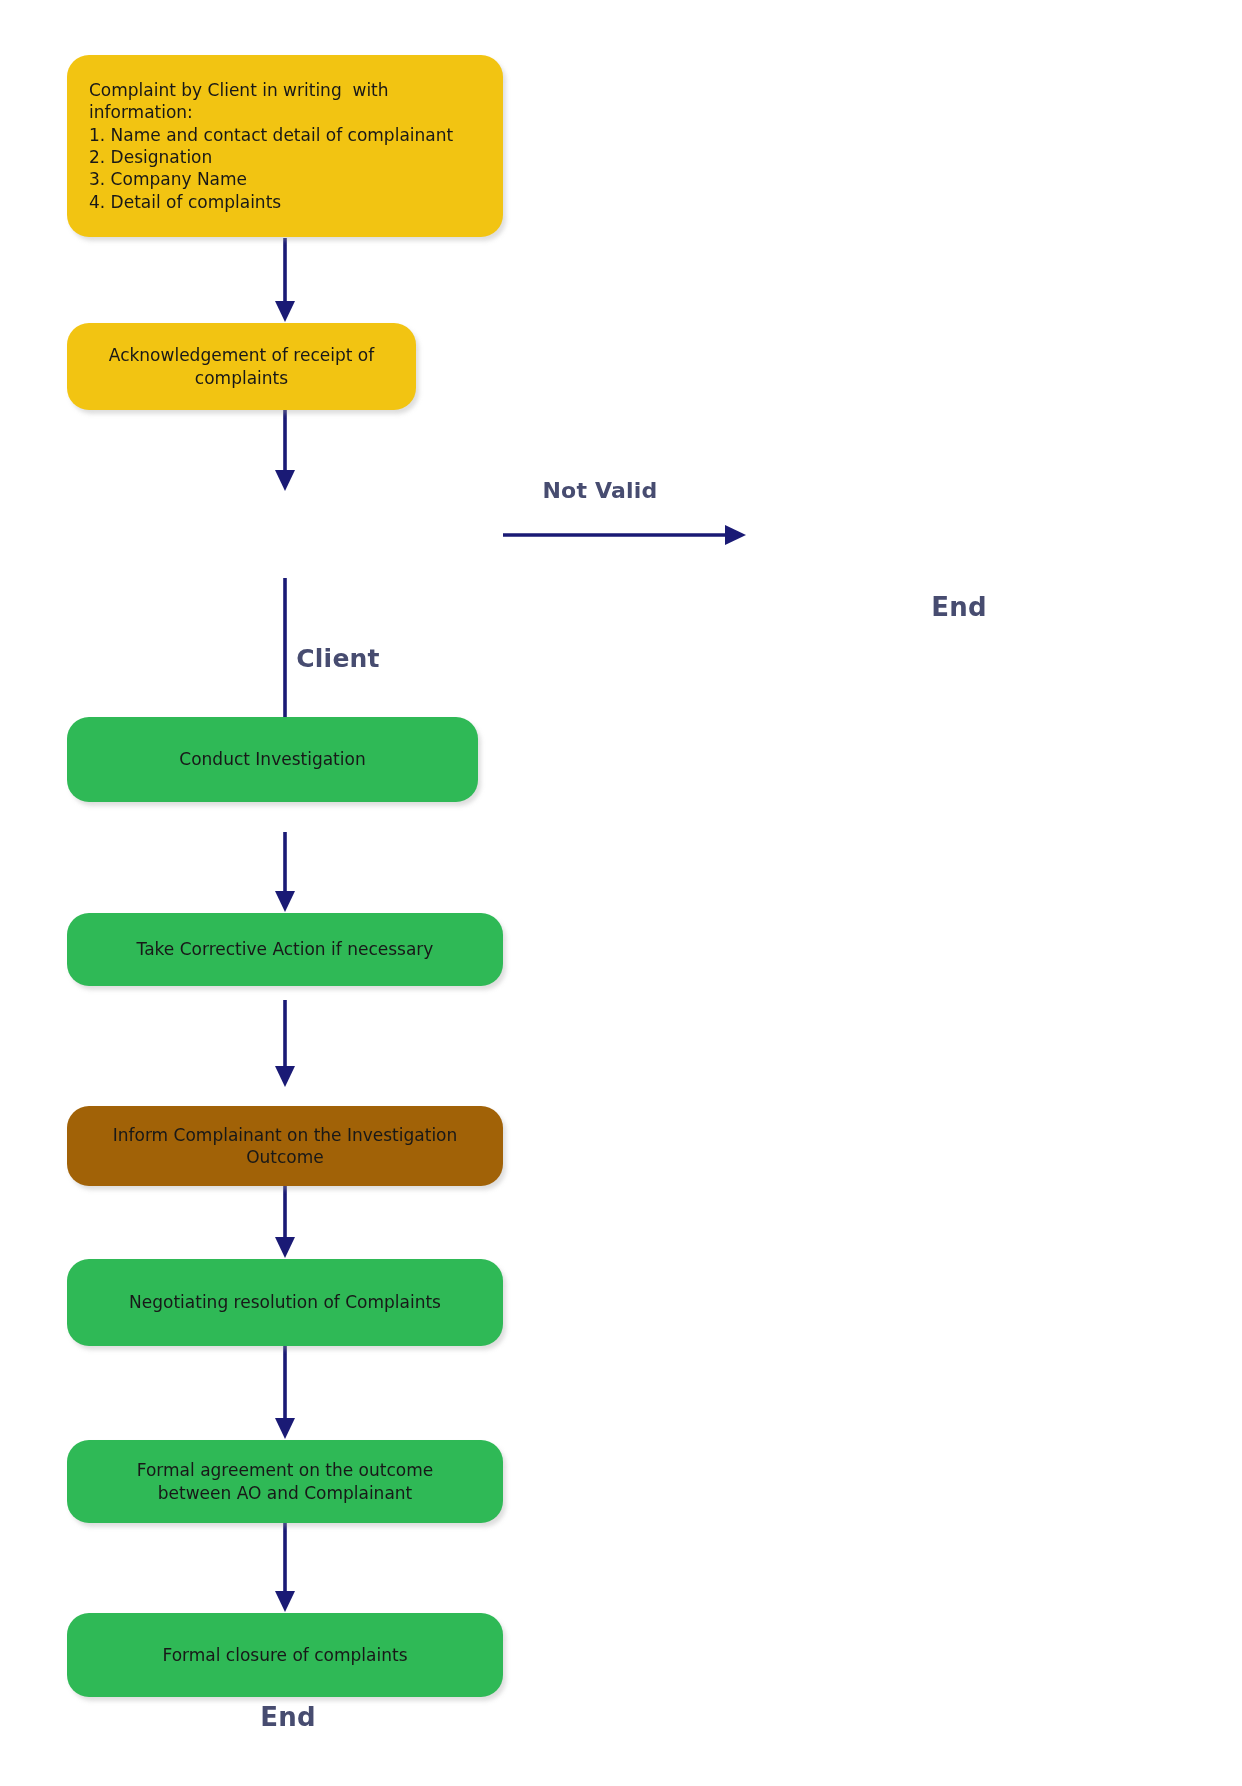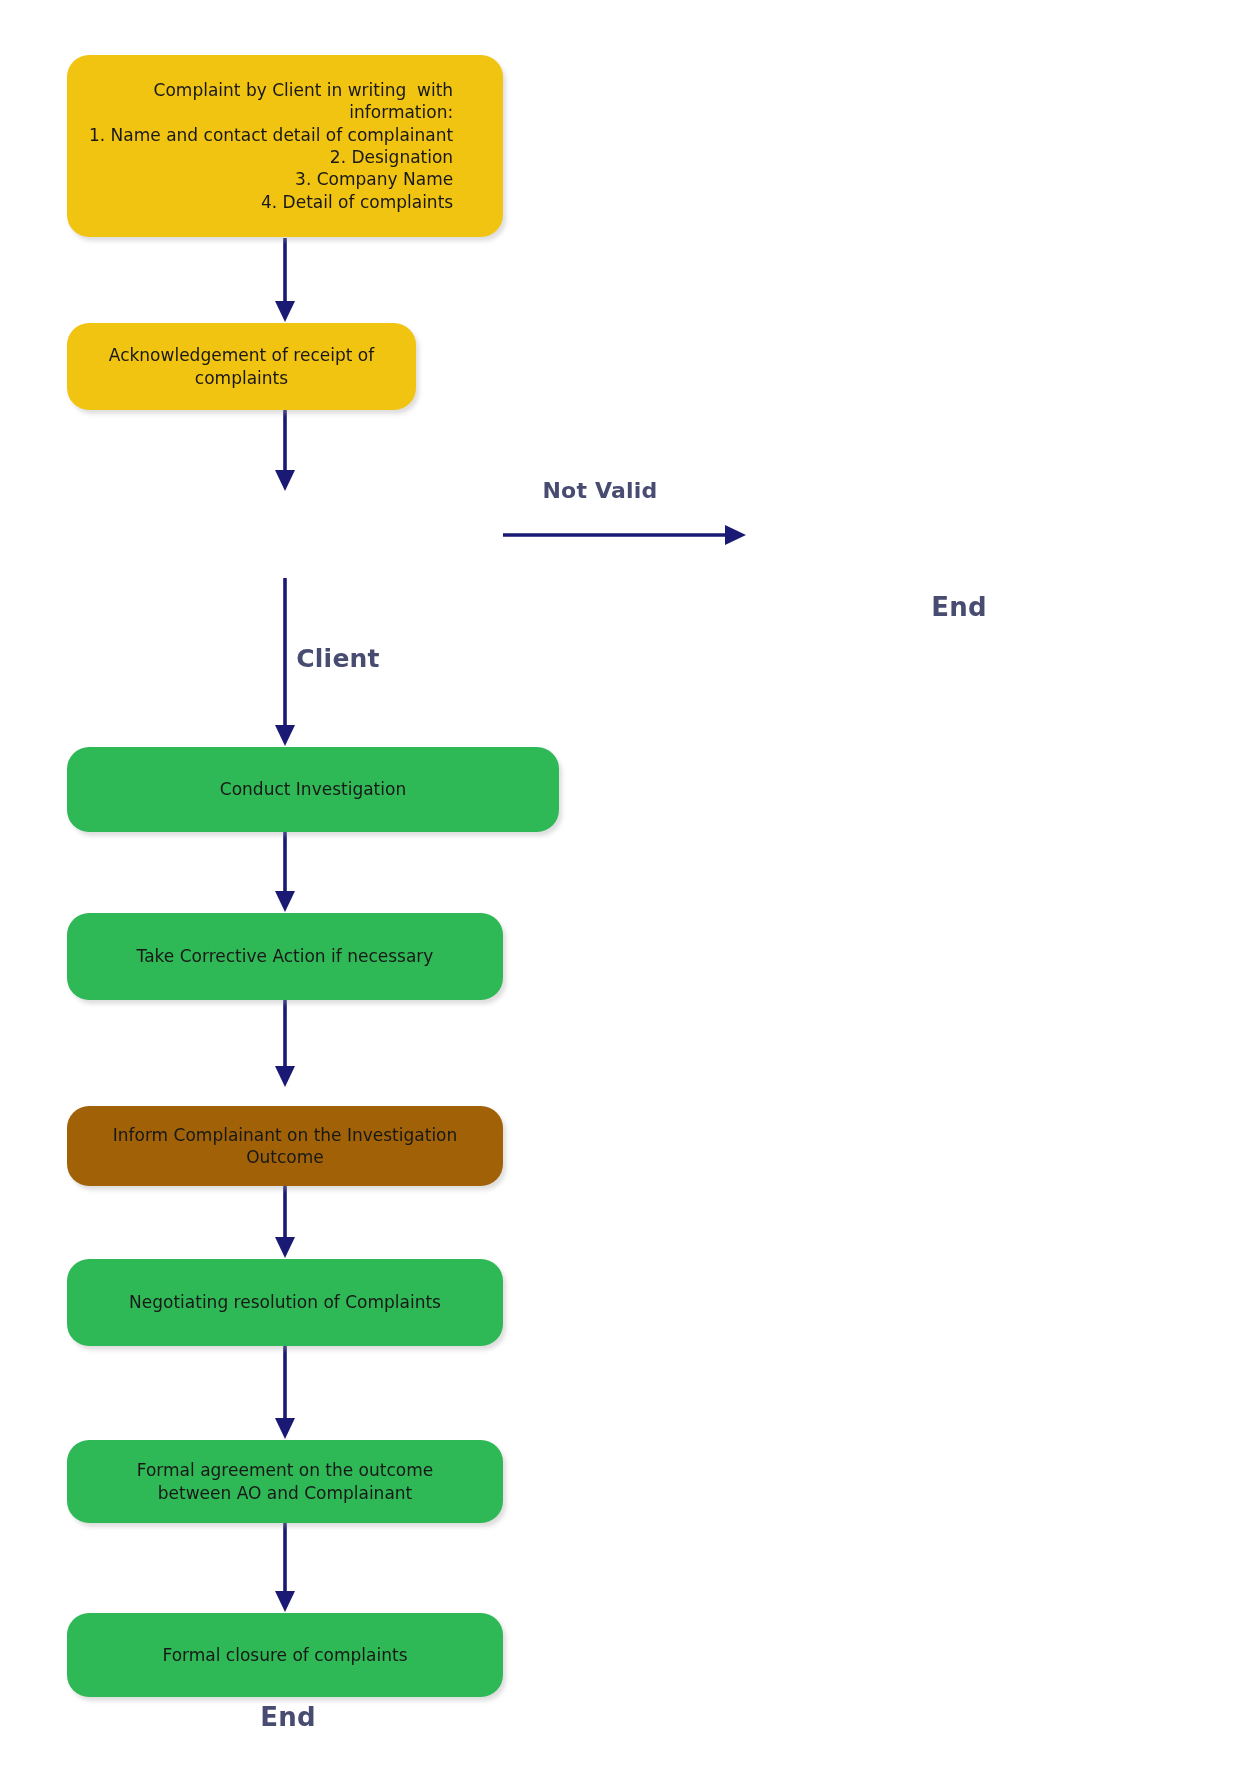--- a/index.html
+++ b/index.html
@@ -14,38 +14,38 @@
     align-items:center;
     justify-content:center;
     text-align:center;
     font-size:17px;
     line-height:1.32;
     color:#181818;
     padding:10px 26px;
     white-space:pre-wrap;
     box-shadow:3px 4px 4px rgba(160,160,160,0.35);
   }
-  .node.left-text{justify-content:flex-start;text-align:right;padding-left:22px;padding-right:14px;}
+  .node.left-text{justify-content:flex-start;text-align:left;padding-left:22px;padding-right:14px;}
   .yellow{background:#F2C412;}
   .green{background:#2FB956;}
   .pink{background:#FB9F9B;}
   .edge-label{
     position:absolute;
     font-weight:700;
     color:#474C70;
     text-align:center;
     letter-spacing:0.2px;
   }
   
   #n-complaint-intake{left:67px;top:55px;width:436px;height:182px;}
   #n-acknowledgement {left:67px;top:323px;width:349px;height:87px;}
   #n-validation      {left:67px;top:492px;width:436px;height:85px;}
   #n-inform-decision {left:747px;top:493px;width:425px;height:85px;}
-  #n-conduct-investigation{left:67px;top:747px;width:492px;height:85px;}
-  #n-corrective-action{left:67px;top:913px;width:436px;height:87px;}
+  #n-conduct-investigation{left:67px;top:717px;width:411px;height:85px;}
+  #n-corrective-action{left:67px;top:913px;width:436px;height:73px;}
   #n-inform-outcome  {left:67px;top:1088px;width:436px;height:80px;}
   #n-negotiate-resolution{left:67px;top:1259px;width:436px;height:87px;}
   #n-formal-agreement{left:67px;top:1440px;width:436px;height:83px;}
   #n-formal-closure  {left:67px;top:1613px;width:436px;height:84px;}
   #lbl-not-valid{left:490px;top:478px;width:220px;font-size:22px;}
   #lbl-valid    {left:278px;top:644px;width:120px;font-size:25px;}
   #lbl-end-right{left:879px;top:592px;width:160px;font-size:26px;}
   #lbl-end-bottom{left:208px;top:1702px;width:160px;font-size:26px;}
 </style>
 </head>

